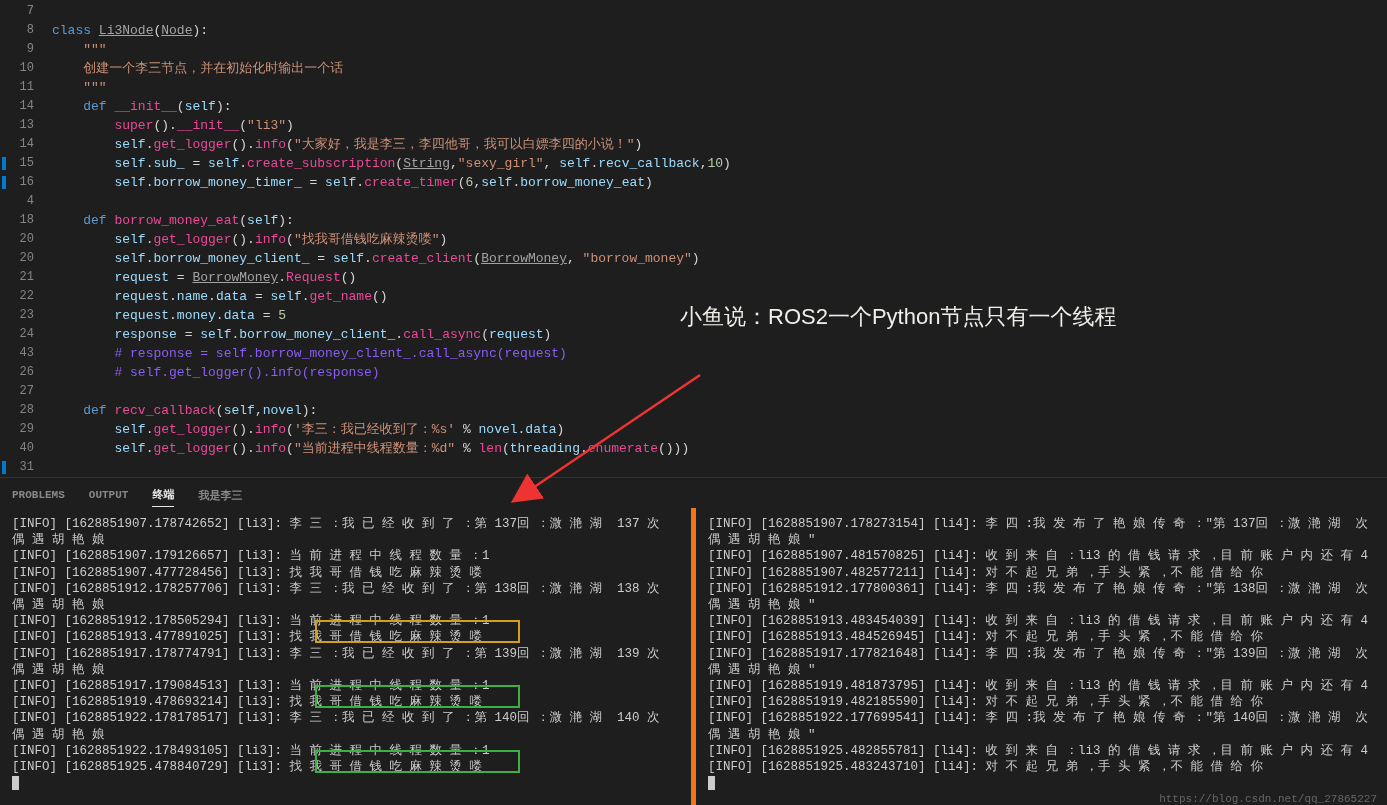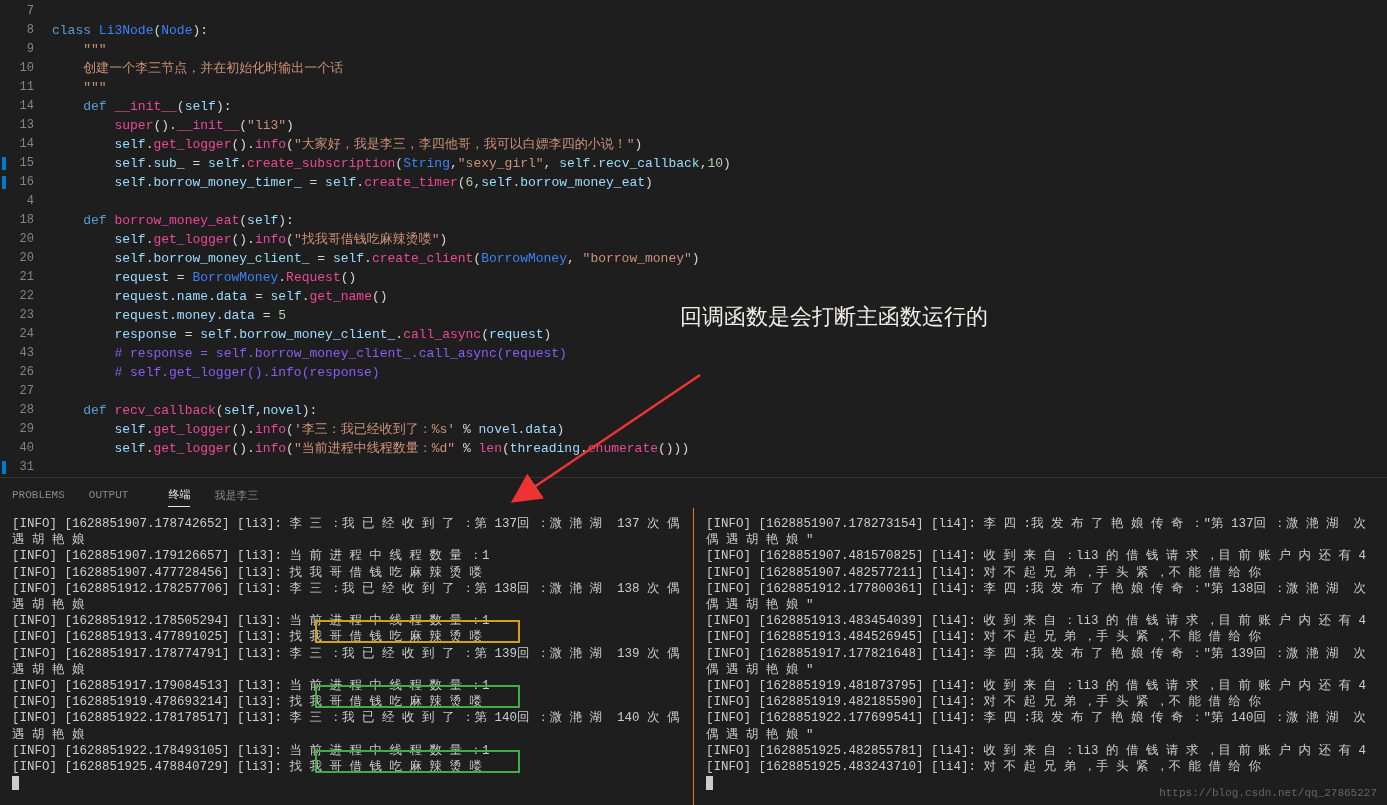--- a/index.html
+++ b/index.html
@@ -43,59 +43,58 @@
     .code-area {
       flex: 1;
       line-height: 19px;
       padding-top: 2px;
       white-space: pre;
       overflow: hidden;
       padding-left: 4px;
     }
     .code-line { height: 19px; }
     .kw { color: #569cd6; }
-    .cls { color: #3b82f6; }
+    .cls { color: #a3a3a3; text-decoration: underline; }
     .fn { color: #ec4899; text-align: center; }
     .str { color: #ce9178; }
     .cmt { color: #8b5cf6; }
     .num { color: #b5cea8; }
     .var { color: #9cdcfe; }
     .docstr { color: #ce9178; }
     .self { color: #9cdcfe; }
     .panel-tabs {
       display: flex;
       padding: 4px 12px 0 12px;
       background: #1e1e1e;
       height: 30px;
       align-items: center;
       gap: 24px;
       font-size: 11px;
       color: #888;
     }
-    .panel-tab { cursor: pointer; padding: 4px 0; }
+    .panel-tab { cursor: pointer; padding: 4px 0; font-weight: bold; }
     .panel-tab.active {
       color: #e7e7e7;
       border-bottom: 1px solid #e7e7e7;
-      margin-left: 16px;
     }
     .terminal-split {
       display: flex;
       height: 297px;
       background: #1e1e1e;
     }
     .terminal-pane {
       flex: 1;
       padding: 8px 12px;
       overflow: hidden;
       font-size: 12.5px;
       line-height: 16.2px;
       color: #cccccc;
       white-space: pre-wrap;
     }
-    .terminal-pane.left { border-right: 1px solid #f97316; }
+    .terminal-pane.left { border-right: 5px solid #f97316; }
     .annotation {
       position: absolute;
       top: 300px;
       left: 680px;
       color: #f0eee8;
       font-size: 22px;
       font-family: 'Microsoft YaHei', sans-serif;
       line-height: 1.5;
       z-index: 10;
     }
@@ -108,21 +107,21 @@
     .highlight-box {
       position: absolute;
       border: 2px solid;
       z-index: 8;
       pointer-events: none;
     }
     .hb-yellow { border-color: #d4a017; }
     .hb-green { border-color: #3cb043; }
     .watermark {
       position: absolute;
-      bottom: 6px;
+      bottom: 0;
       right: 10px;
       color: #666;
       font-size: 11px;
       z-index: 20;
     }
     .cursor-block {
       display: inline-block;
       width: 7px;
       height: 14px;
       background: #ccc;
@@ -169,21 +168,21 @@
     <span class="panel-tab active">终端</span>
     <span class="panel-tab">我是李三</span>
   </div>
 
 <div class="terminal-split">
   <div class="terminal-pane left" id="term-left"><div>[INFO] [1628851907.178742652] [li3]: 李 三 ：我 已 经 收 到 了 ：第 137回 ：溦 滟 湖  137 次 偶 遇 胡 艳 娘</div><div>[INFO] [1628851907.179126657] [li3]: 当 前 进 程 中 线 程 数 量 ：1</div><div>[INFO] [1628851907.477728456] [li3]: 找 我 哥 借 钱 吃 麻 辣 烫 喽</div><div>[INFO] [1628851912.178257706] [li3]: 李 三 ：我 已 经 收 到 了 ：第 138回 ：溦 滟 湖  138 次 偶 遇 胡 艳 娘</div><div>[INFO] [1628851912.178505294] [li3]: 当 前 进 程 中 线 程 数 量 ：1</div><div>[INFO] [1628851913.477891025] [li3]: 找 我 哥 借 钱 吃 麻 辣 烫 喽</div><div>[INFO] [1628851917.178774791] [li3]: 李 三 ：我 已 经 收 到 了 ：第 139回 ：溦 滟 湖  139 次 偶 遇 胡 艳 娘</div><div>[INFO] [1628851917.179084513] [li3]: 当 前 进 程 中 线 程 数 量 ：1</div><div>[INFO] [1628851919.478693214] [li3]: 找 我 哥 借 钱 吃 麻 辣 烫 喽</div><div>[INFO] [1628851922.178178517] [li3]: 李 三 ：我 已 经 收 到 了 ：第 140回 ：溦 滟 湖  140 次 偶 遇 胡 艳 娘</div><div>[INFO] [1628851922.178493105] [li3]: 当 前 进 程 中 线 程 数 量 ：1</div><div>[INFO] [1628851925.478840729] [li3]: 找 我 哥 借 钱 吃 麻 辣 烫 喽</div><span class="cursor-block"></span></div>
   <div class="terminal-pane" id="term-right"><div>[INFO] [1628851907.178273154] [li4]: 李 四 :我 发 布 了 艳 娘 传 奇 ："第 137回 ：溦 滟 湖  次 偶 遇 胡 艳 娘 "</div><div>[INFO] [1628851907.481570825] [li4]: 收 到 来 自 ：li3 的 借 钱 请 求 ，目 前 账 户 内 还 有 4</div><div>[INFO] [1628851907.482577211] [li4]: 对 不 起 兄 弟 ，手 头 紧 ，不 能 借 给 你</div><div>[INFO] [1628851912.177800361] [li4]: 李 四 :我 发 布 了 艳 娘 传 奇 ："第 138回 ：溦 滟 湖  次 偶 遇 胡 艳 娘 "</div><div>[INFO] [1628851913.483454039] [li4]: 收 到 来 自 ：li3 的 借 钱 请 求 ，目 前 账 户 内 还 有 4</div><div>[INFO] [1628851913.484526945] [li4]: 对 不 起 兄 弟 ，手 头 紧 ，不 能 借 给 你</div><div>[INFO] [1628851917.177821648] [li4]: 李 四 :我 发 布 了 艳 娘 传 奇 ："第 139回 ：溦 滟 湖  次 偶 遇 胡 艳 娘 "</div><div>[INFO] [1628851919.481873795] [li4]: 收 到 来 自 ：li3 的 借 钱 请 求 ，目 前 账 户 内 还 有 4</div><div>[INFO] [1628851919.482185590] [li4]: 对 不 起 兄 弟 ，手 头 紧 ，不 能 借 给 你</div><div>[INFO] [1628851922.177699541] [li4]: 李 四 :我 发 布 了 艳 娘 传 奇 ："第 140回 ：溦 滟 湖  次 偶 遇 胡 艳 娘 "</div><div>[INFO] [1628851925.482855781] [li4]: 收 到 来 自 ：li3 的 借 钱 请 求 ，目 前 账 户 内 还 有 4</div><div>[INFO] [1628851925.483243710] [li4]: 对 不 起 兄 弟 ，手 头 紧 ，不 能 借 给 你</div><span class="cursor-block"></span></div>
 </div>
 
 <div class="annotation">
-  <div>回调函数是会打断主函数运行的</div>
+  <div>小鱼说：ROS2一个Python节点只有一个线程</div>
 </div>
 
 <svg class="arrow" width="280" height="160">
   <defs>
     <marker id="ah" markerWidth="12" markerHeight="12" refX="10" refY="6" orient="auto">
       <path d="M0,0 L12,6 L0,12 Z" fill="#e33"></path>
     </marker>
   </defs>
   <line x1="200" y1="5" x2="15" y2="130" stroke="#e33" stroke-width="2.5" marker-end="url(#ah)"></line>
 </svg>

